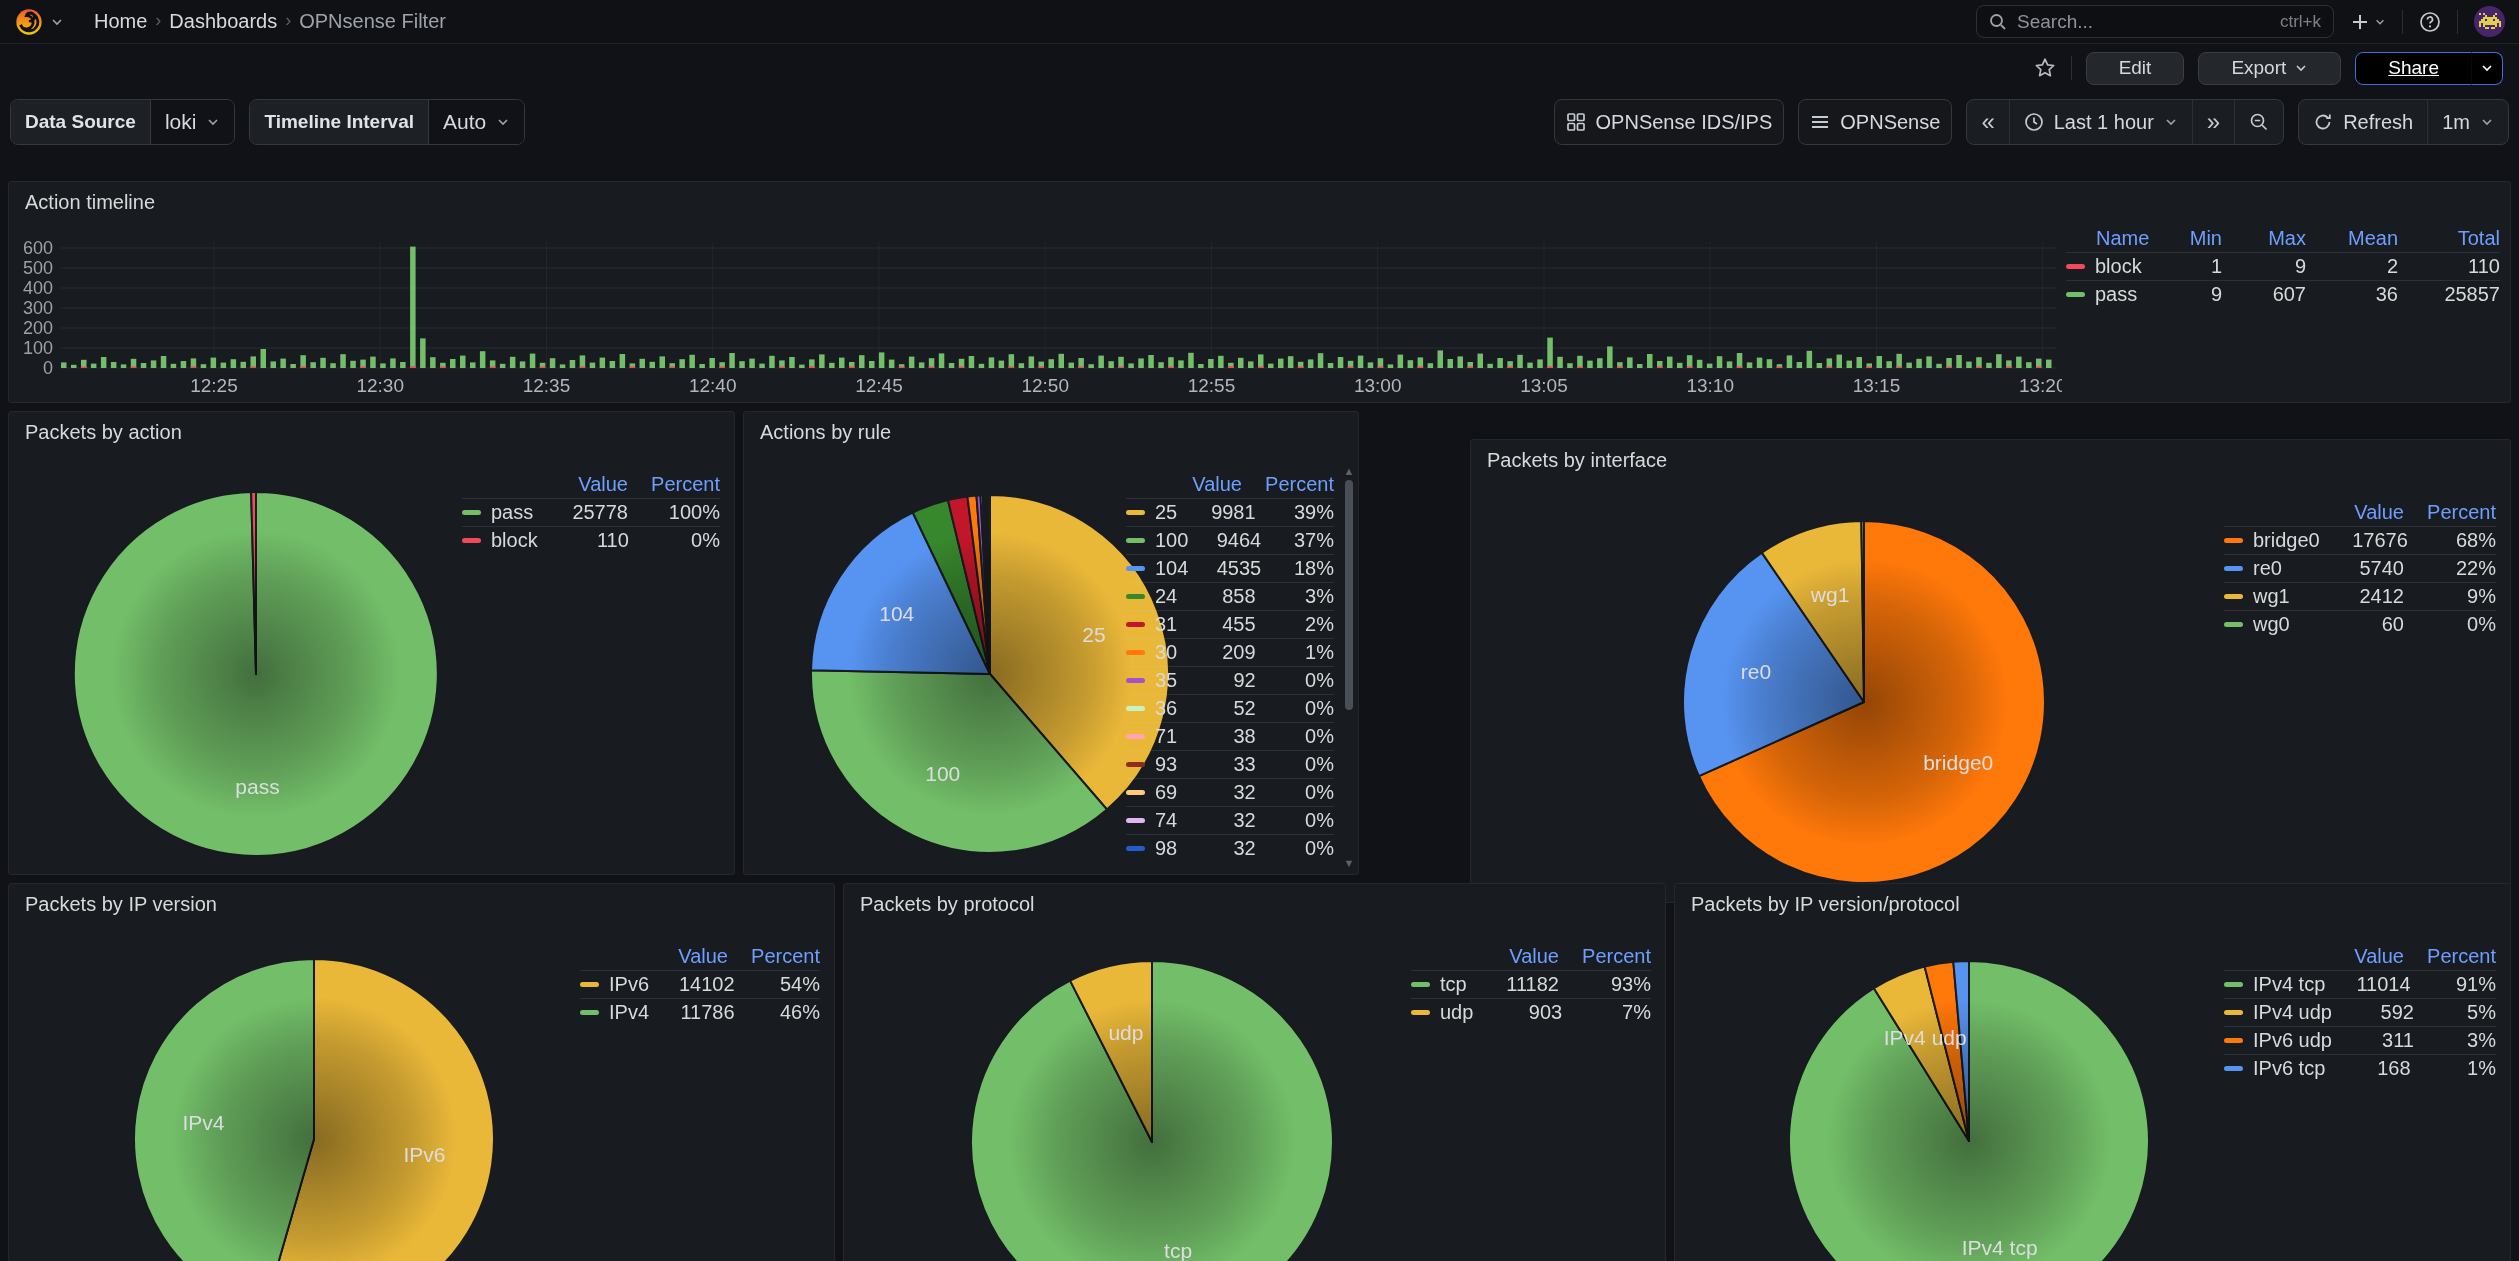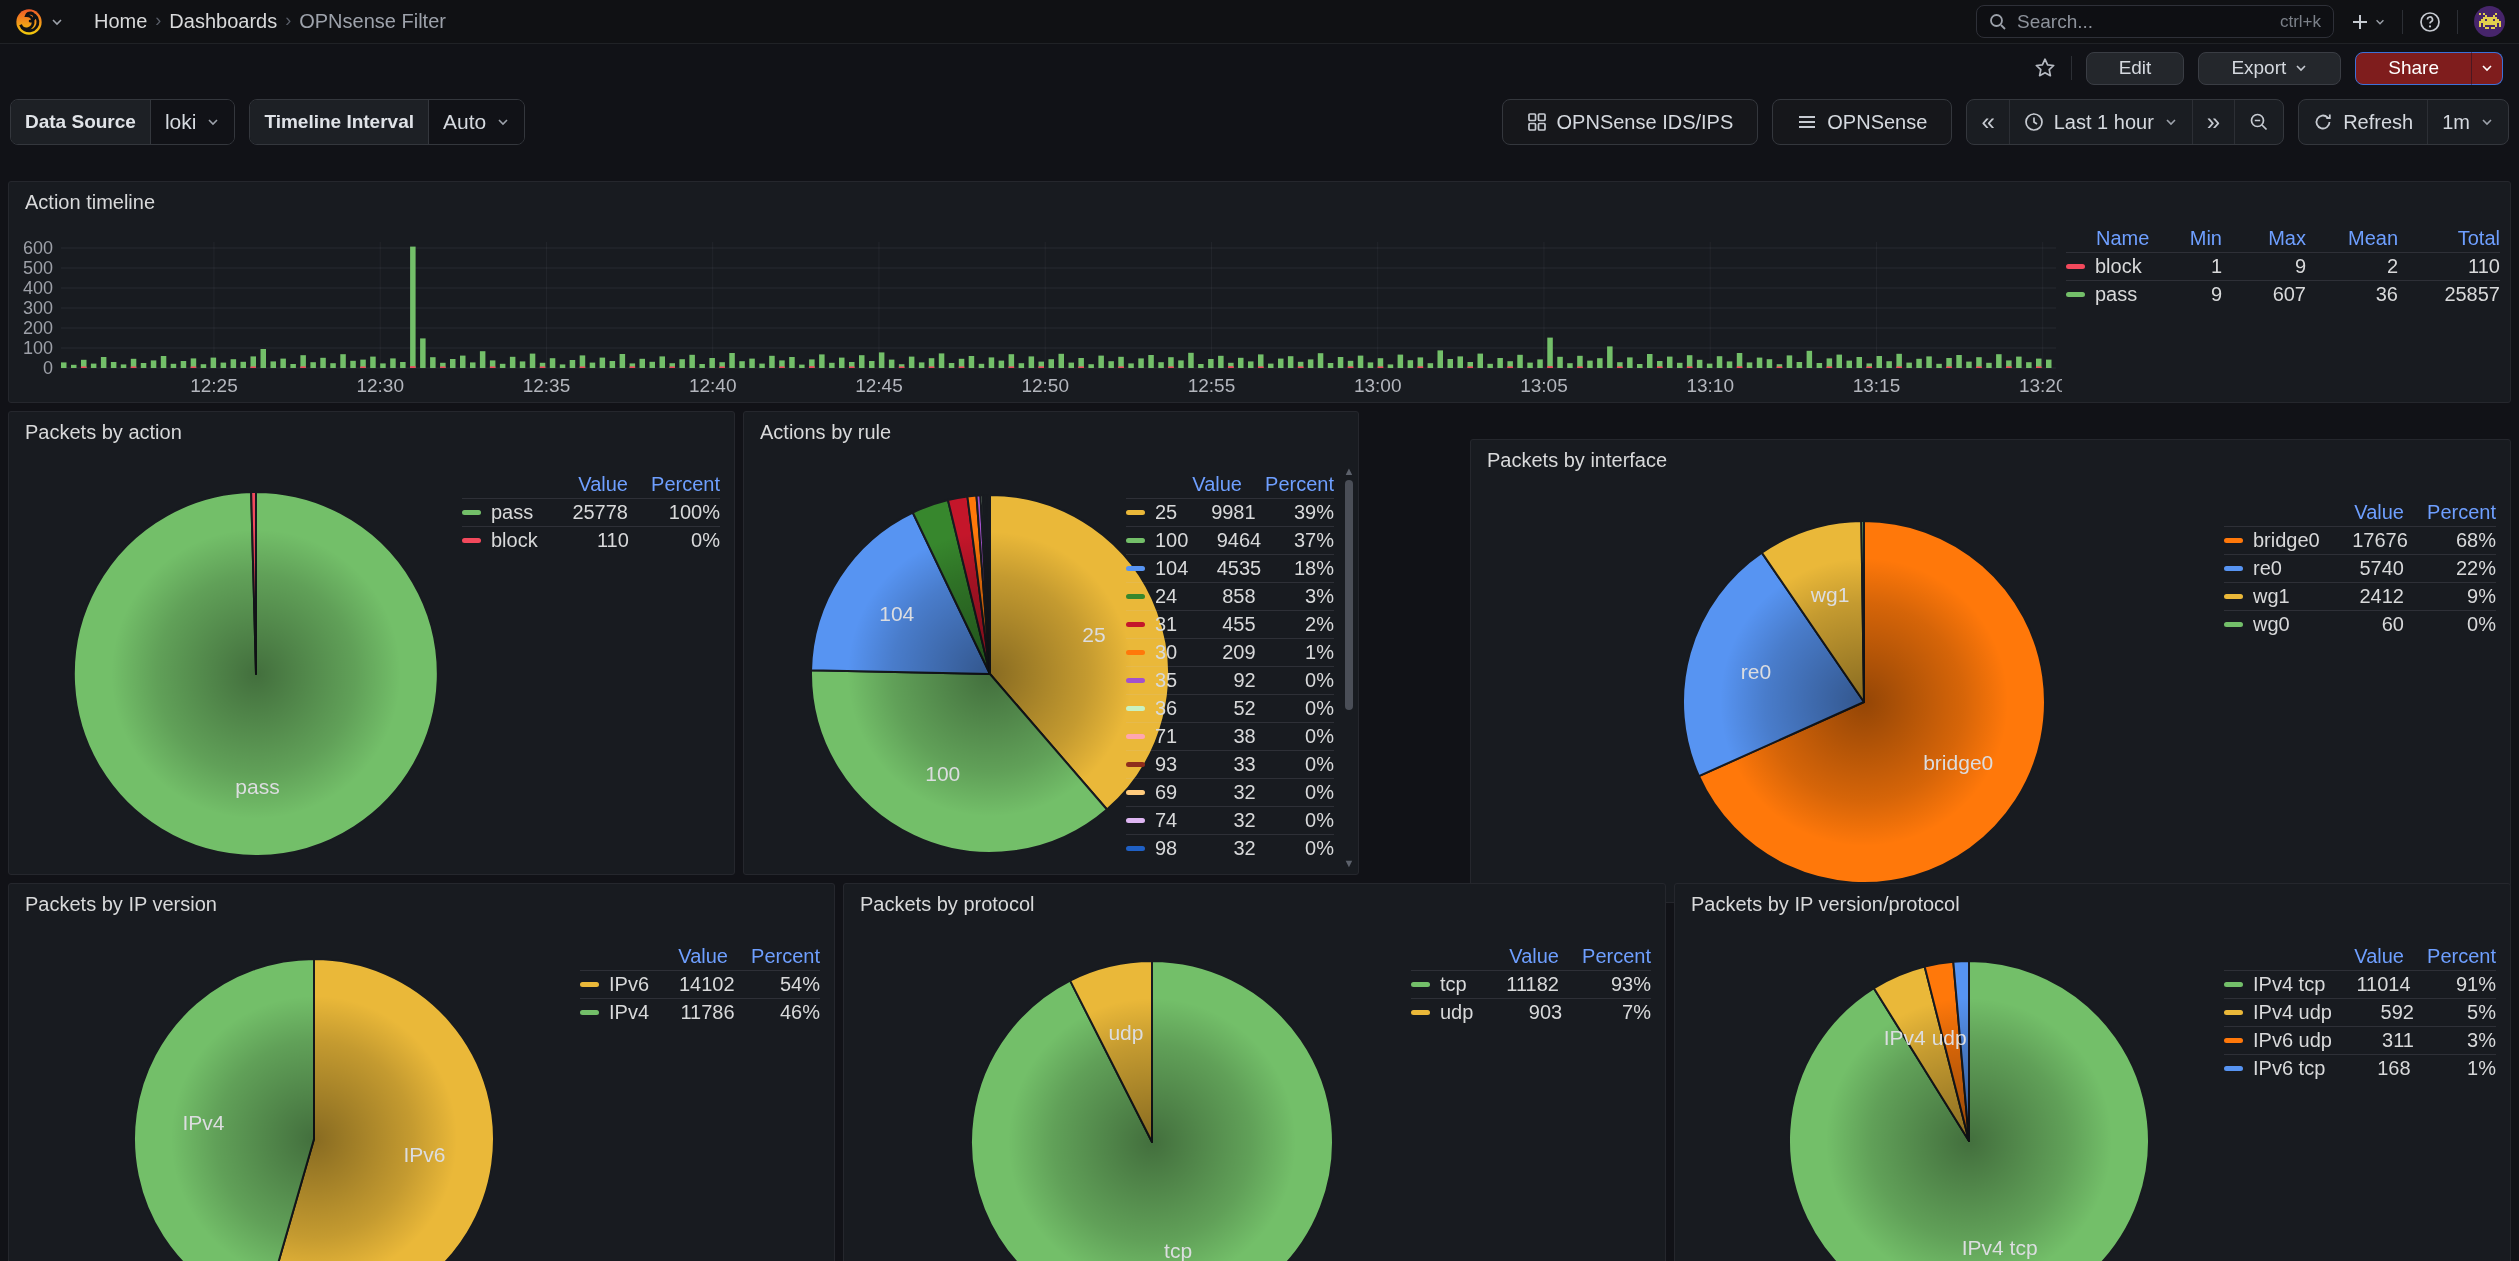--- a/index.html
+++ b/index.html
@@ -28,33 +28,33 @@
       2px 6px #e3cf4e,4px 6px #e3cf4e,8px 6px #e3cf4e,10px 6px #e3cf4e,12px 6px #e3cf4e,16px 6px #e3cf4e,18px 6px #e3cf4e,
       0 8px #e3cf4e,2px 8px #e3cf4e,4px 8px #e3cf4e,6px 8px #e3cf4e,8px 8px #e3cf4e,10px 8px #e3cf4e,12px 8px #e3cf4e,14px 8px #e3cf4e,16px 8px #e3cf4e,18px 8px #e3cf4e,20px 8px #e3cf4e,
       0 10px #e3cf4e,4px 10px #e3cf4e,6px 10px #e3cf4e,8px 10px #e3cf4e,10px 10px #e3cf4e,12px 10px #e3cf4e,14px 10px #e3cf4e,16px 10px #e3cf4e,20px 10px #e3cf4e,
       0 12px #e3cf4e,4px 12px #e3cf4e,16px 12px #e3cf4e,20px 12px #e3cf4e,
       6px 14px #e3cf4e,8px 14px #e3cf4e,12px 14px #e3cf4e,14px 14px #e3cf4e; }
   
   .subnav { position:absolute; left:0; top:45px; width:2519px; height:46px; display:flex;
     align-items:center; justify-content:flex-end; padding:0 16px; gap:14px; }
   .btn { height:33px; display:inline-flex; align-items:center; gap:8px; padding:0 32px;
     background:#24272c; border:1px solid #3a3d44; border-radius:8px; color:#d5d9df; font-size:19px; cursor:pointer; }
-  .btn-primary { background:#7f1d1d; border-color:#3d71d9; color:#ffffff; }
+  .btn-primary { background:#000000; border-color:#3d71d9; color:#ffffff;text-decoration:underline; }
   .split-right { padding:0 8px; border-left:1px solid rgba(10,20,40,.45); border-radius:0 8px 8px 0; margin-left:-1px; }
   .split-left { border-radius:8px 0 0 8px; }
   
   .varsrow { position:absolute; left:0; top:93px; width:2519px; height:58px; display:flex;
     align-items:center; padding:0 10px; gap:14px; }
   .varpill { display:flex; align-items:stretch; height:46px; border:1px solid #34373d; border-radius:8px; overflow:hidden; }
   .varlabel { display:flex; align-items:center; padding:0 14px; background:#1d2025; color:#e0e3e8;
     font-size:19px; font-weight:700; border-right:1px solid #34373d; }
   .varvalue { display:flex; align-items:center; gap:10px; padding:0 14px; background:#111217; color:#d5d9df;
     font-size:21px; cursor:pointer; }
   .vars-right { margin-left:auto; display:flex; align-items:center; gap:14px; }
-  .linkbtn { height:46px; display:inline-flex; align-items:center; gap:10px; padding:0 24px;
+  .linkbtn { height:46px; display:inline-flex; align-items:center; gap:10px; padding:0 11px;
     border:1px solid #34373d; border-radius:8px; background:#16171b; color:#d5d9df; font-size:20px; cursor:pointer; }
   .tgroup { display:flex; align-items:stretch; height:46px; border:1px solid #34373d; border-radius:8px;
     background:#1a1d22; overflow:hidden; }
   .tseg { display:flex; align-items:center; gap:10px; padding:0 14px; font-size:20px; color:#d5d9df;
     border-right:1px solid #2c2f35; cursor:pointer; }
   .tseg:last-child { border-right:none; }
   .chevtxt { font-size:24px; color:#c6cad1; line-height:1; }
   
   .panel { position:absolute; background:#181b20; border:1px solid #25272d; border-radius:3px;padding-left:18px; }
   .panel-title { position:absolute; left:16px; top:9px; font-size:20px; font-weight:500; color:#d8d9da; cursor:pointer; }

